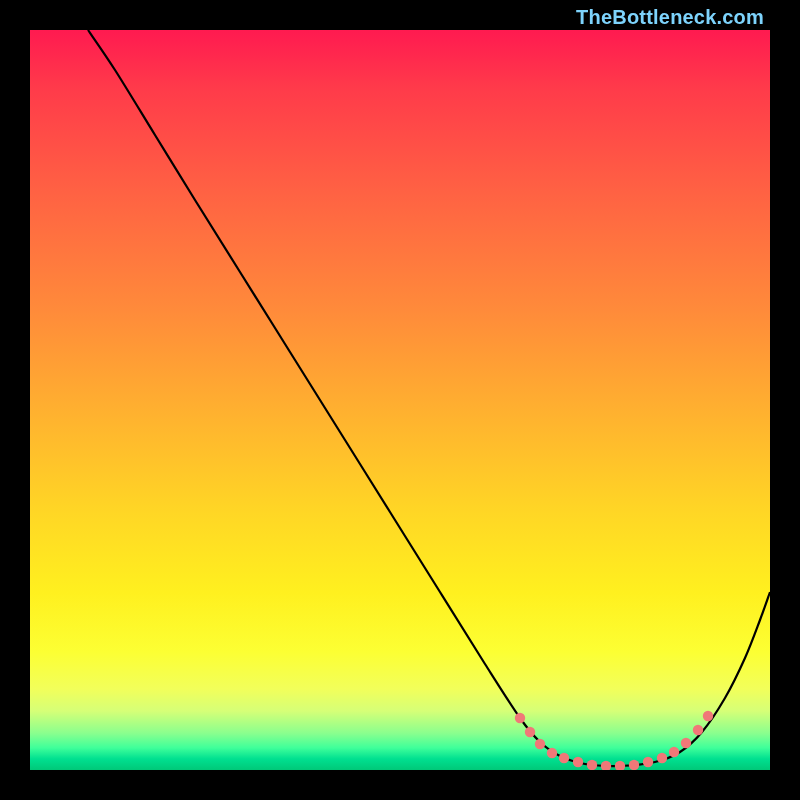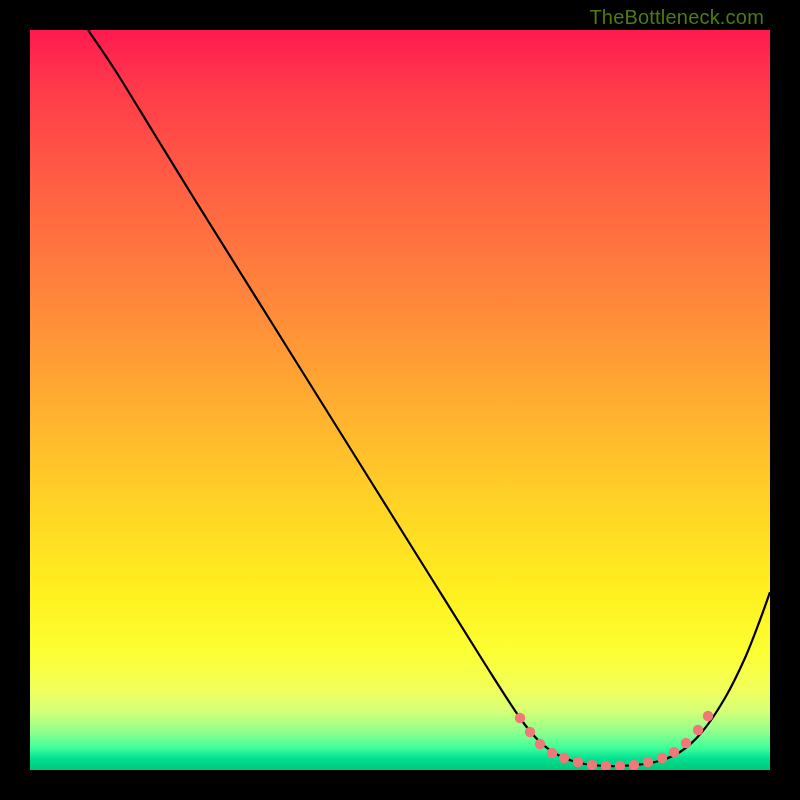--- a/index.html
+++ b/index.html
@@ -41,23 +41,23 @@
       #8bff8e 95%,
       #3fff9a 97%,
       #00e090 98.5%,
       #00c878 100%
     );
   }
   .watermark {
     position: absolute;
     top: 6px;
     right: 36px;
-    color: #4d7c0f;
+    color: #7dd3fc;
     font-size: 20px;
-    font-weight: 400;
+    font-weight: 700;
     letter-spacing: 0.2px;
     z-index: 5;
   }
   svg.curve {
     position: absolute;
     left: 0;
     top: 0;
     width: 740px;
     height: 740px;
     z-index: 3;

